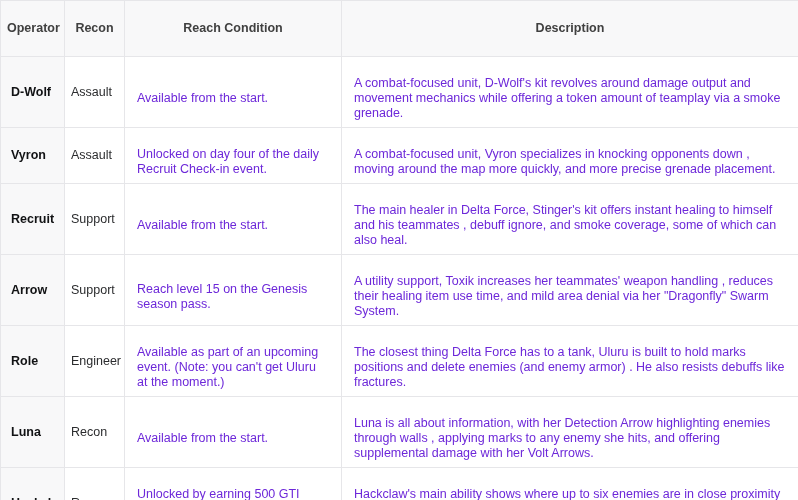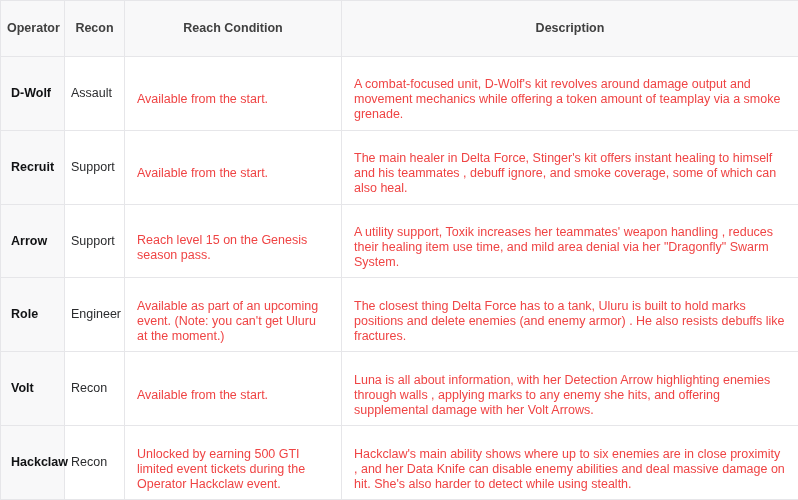--- a/index.html
+++ b/index.html
@@ -47,21 +47,21 @@
     color: #111214;
   }
   td.role-cell {
     text-align: left;
     padding: 12px 6px;
     color: #2b2c2e;
   }
   td.unlock-cell, td.desc-cell {
     text-align: left;
     padding: 19px 12px 6px 12px;
-    color: #ef4444;
+    color: #6d28d9;
   }
 </style>
 </head>
 <body>
 
 <table class="operators">
   <colgroup>
     <col class="c-operator">
     <col class="c-role">
     <col class="c-unlock">
@@ -76,39 +76,45 @@
     </tr>
   </thead>
   <tbody>
       <tr>
     <td class="operator-cell">D-Wolf</td>
     <td class="role-cell">Assault</td>
     <td class="unlock-cell">Available from the start.</td>
     <td class="desc-cell">A combat-focused unit, D-Wolf's kit revolves around damage output and movement mechanics while offering a token amount of teamplay via a smoke grenade.</td>
   </tr>
       <tr>
+    <td class="operator-cell">Vyron</td>
+    <td class="role-cell">Assault</td>
+    <td class="unlock-cell">Unlocked on day four of the daily Recruit Check-in event.</td>
+    <td class="desc-cell">A combat-focused unit, Vyron specializes in knocking opponents down , moving around the map more quickly, and more precise grenade placement.</td>
+  </tr>
+      <tr>
     <td class="operator-cell">Recruit</td>
     <td class="role-cell">Support</td>
     <td class="unlock-cell">Available from the start.</td>
     <td class="desc-cell">The main healer in Delta Force, Stinger's kit offers instant healing to himself and his teammates , debuff ignore, and smoke coverage, some of which can also heal.</td>
   </tr>
       <tr>
     <td class="operator-cell">Arrow</td>
     <td class="role-cell">Support</td>
     <td class="unlock-cell">Reach level 15 on the Genesis season pass.</td>
     <td class="desc-cell">A utility support, Toxik increases her teammates' weapon handling , reduces their healing item use time, and mild area denial via her "Dragonfly" Swarm System.</td>
   </tr>
       <tr>
     <td class="operator-cell">Role</td>
     <td class="role-cell">Engineer</td>
     <td class="unlock-cell">Available as part of an upcoming event. (Note: you can't get Uluru at the moment.)</td>
     <td class="desc-cell">The closest thing Delta Force has to a tank, Uluru is built to hold marks positions and delete enemies (and enemy armor) . He also resists debuffs like fractures.</td>
   </tr>
       <tr>
-    <td class="operator-cell">Volt</td>
+    <td class="operator-cell">Luna</td>
     <td class="role-cell">Recon</td>
     <td class="unlock-cell">Available from the start.</td>
     <td class="desc-cell">Luna is all about information, with her Detection Arrow highlighting enemies through walls , applying marks to any enemy she hits, and offering supplemental damage with her Volt Arrows.</td>
   </tr>
       <tr>
     <td class="operator-cell">Hackclaw</td>
     <td class="role-cell">Recon</td>
     <td class="unlock-cell">Unlocked by earning 500 GTI limited event tickets during the Operator Hackclaw event.</td>
     <td class="desc-cell">Hackclaw's main ability shows where up to six enemies are in close proximity , and her Data Knife can disable enemy abilities and deal massive damage on hit. She's also harder to detect while using stealth.</td>
   </tr>

